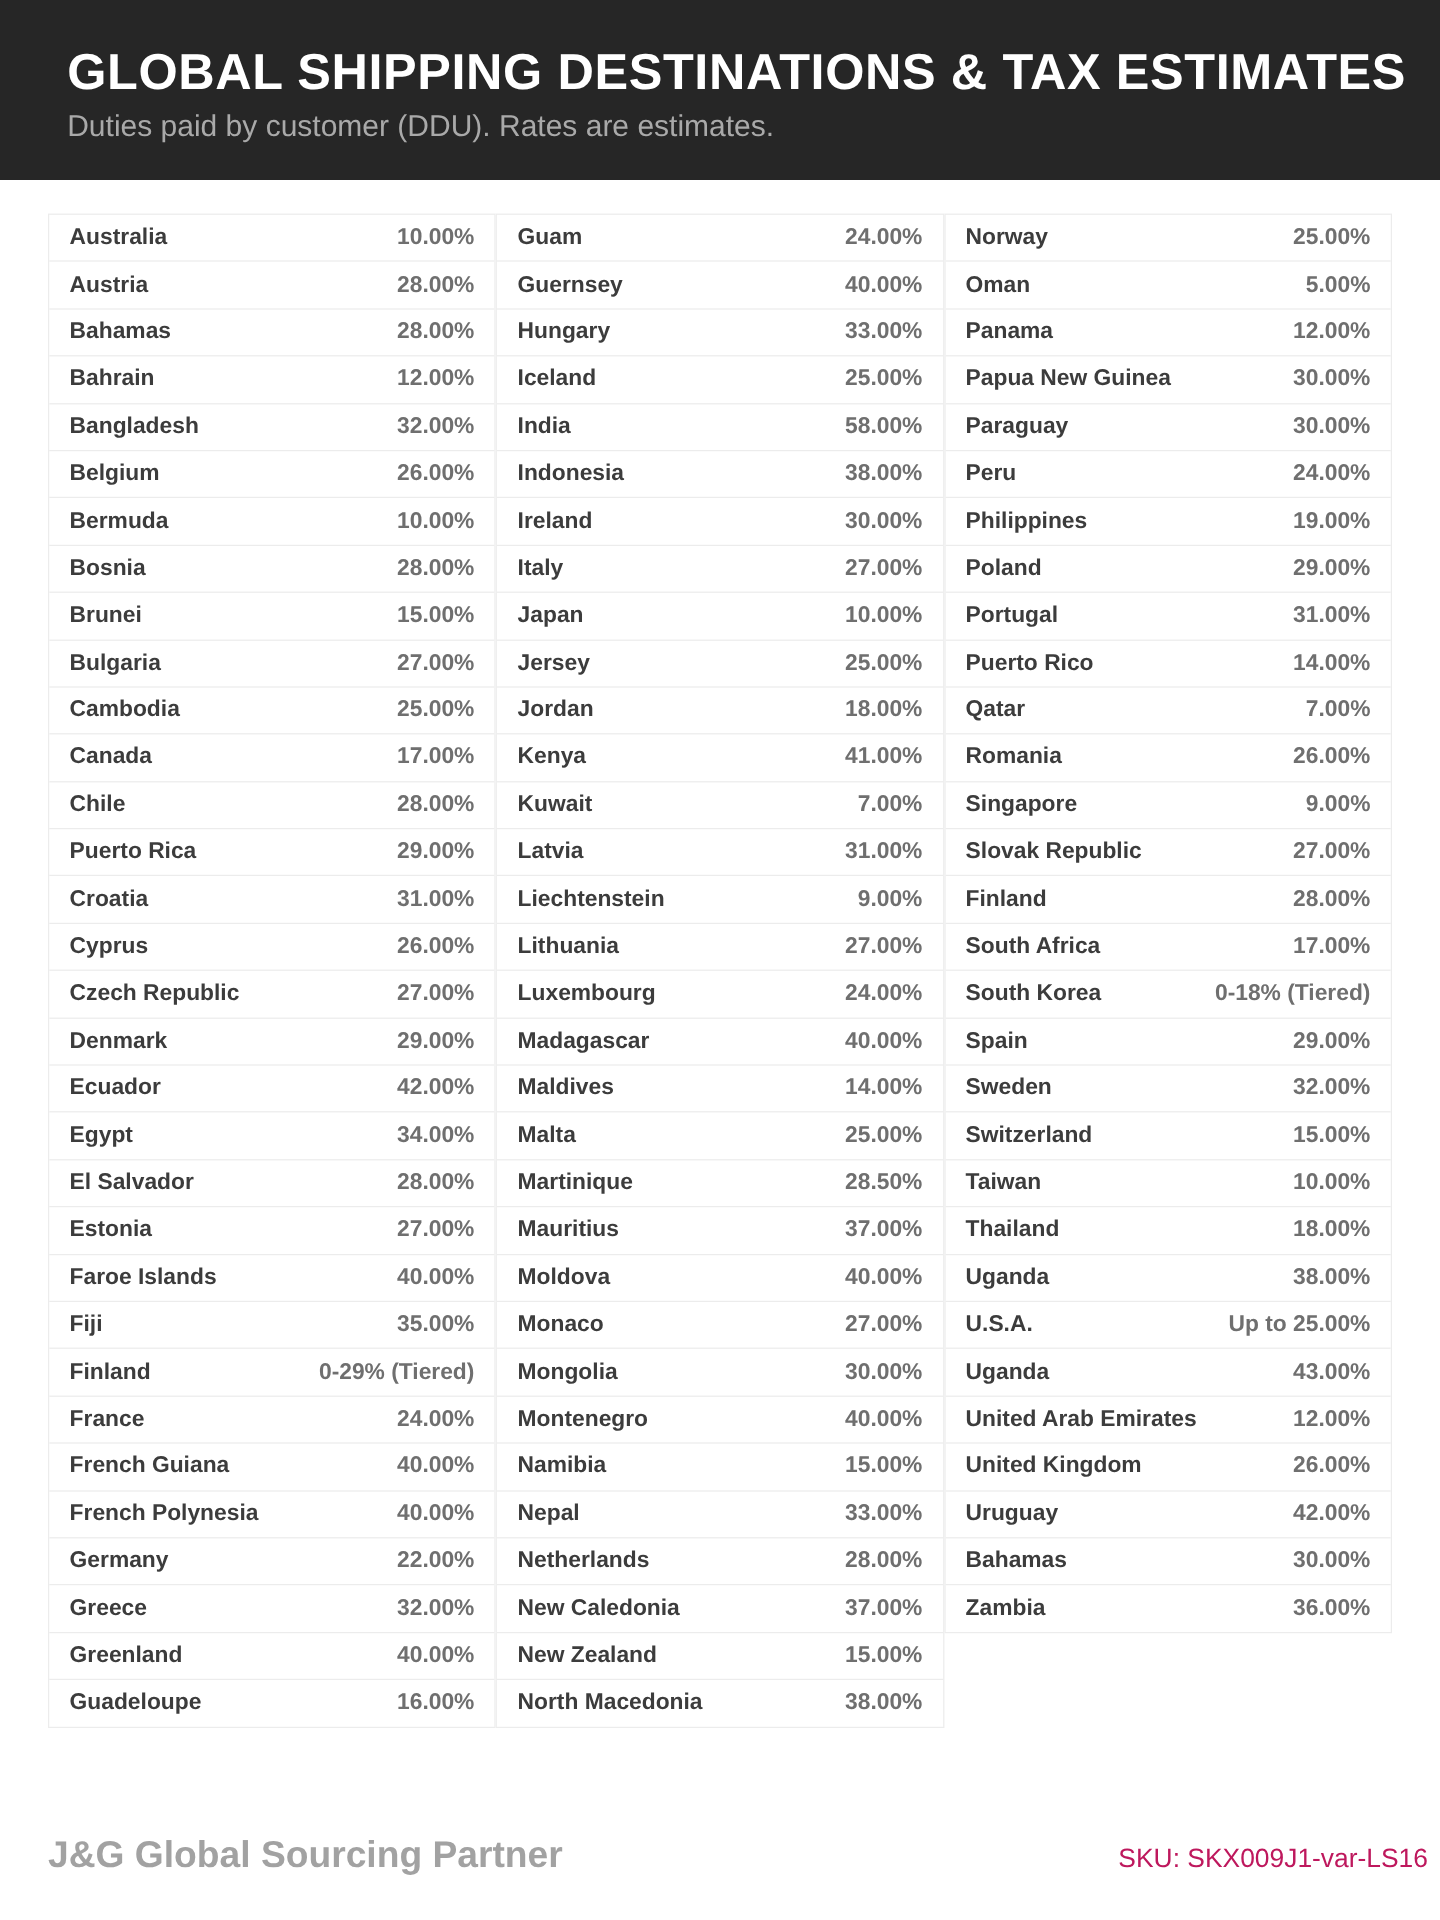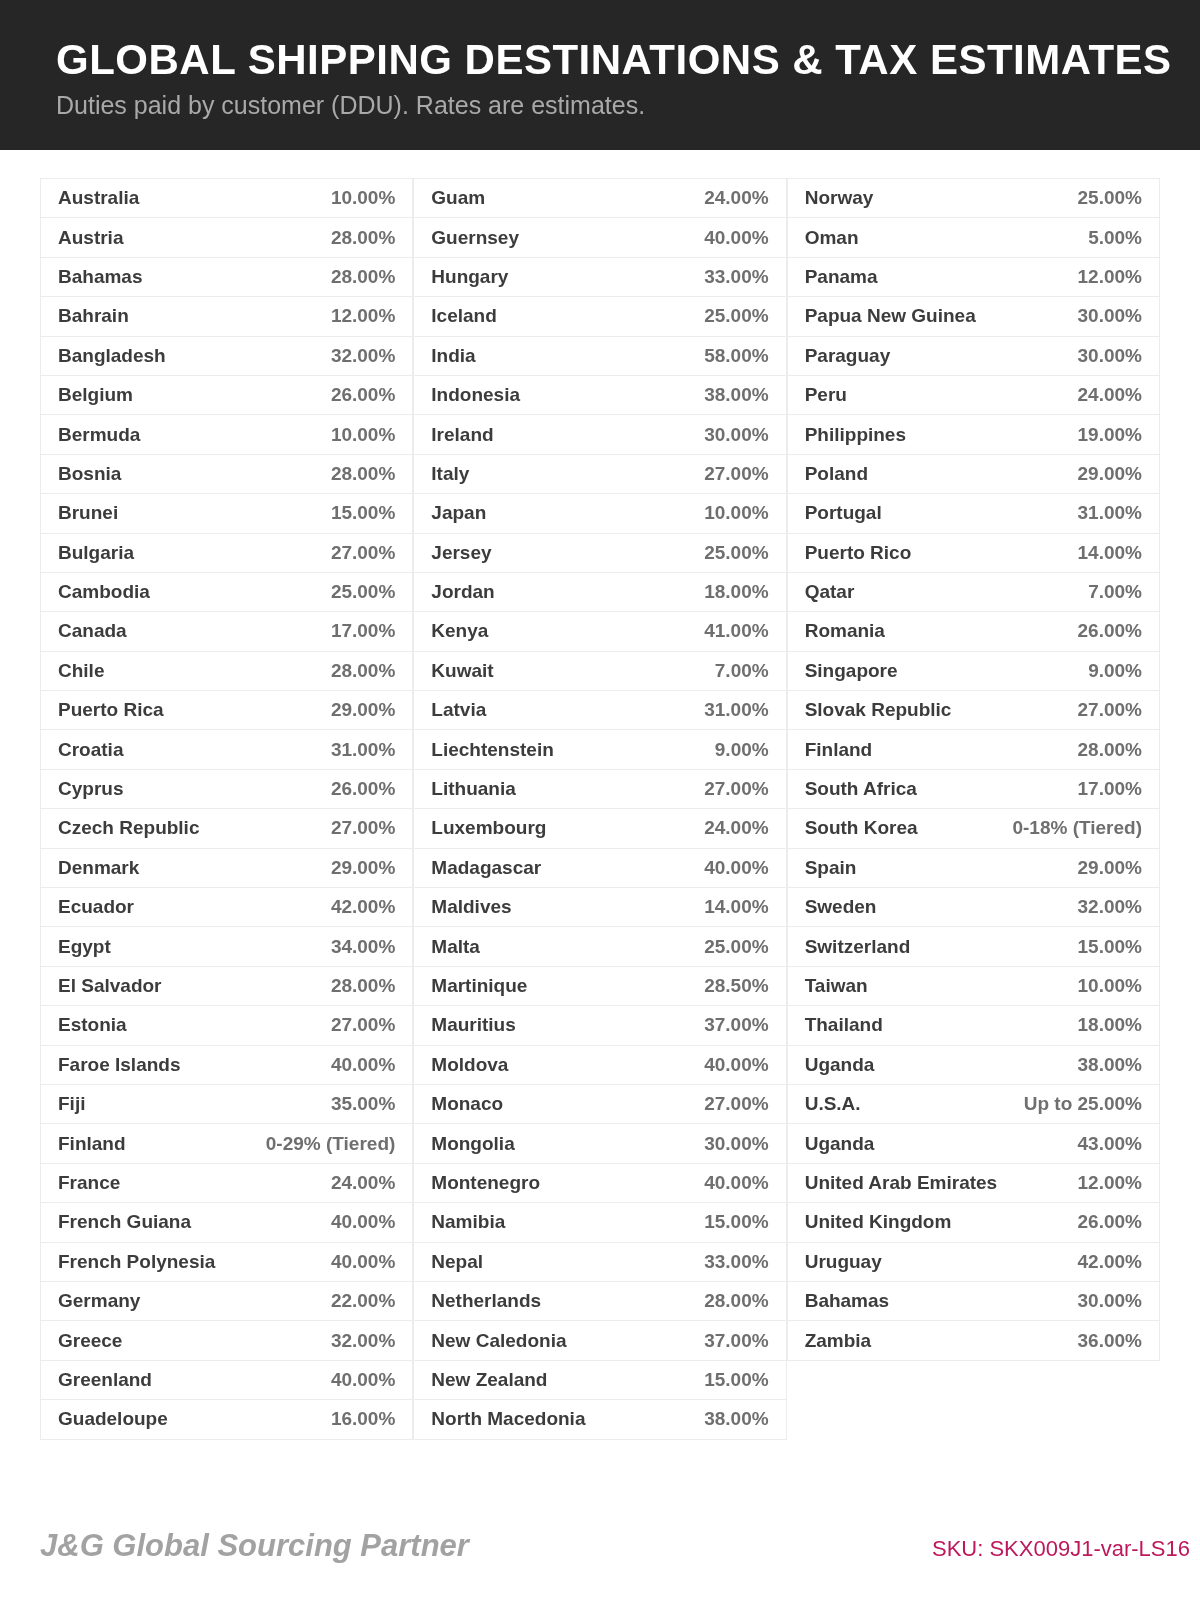--- a/index.html
+++ b/index.html
@@ -74,21 +74,20 @@
     display: flex;
     justify-content: space-between;
     align-items: baseline;
     padding: 0 10px 0 40px;
     margin-top: 88px;
   }
   .brand {
     color: #a2a2a2;
     font-size: 31px;
     font-weight: bold;
-    font-style: italic;
   }
   .sku {
     color: #be185d;
     font-size: 22px;
     font-weight: normal;
   }
 </style>
 </head>
 <body>
 

